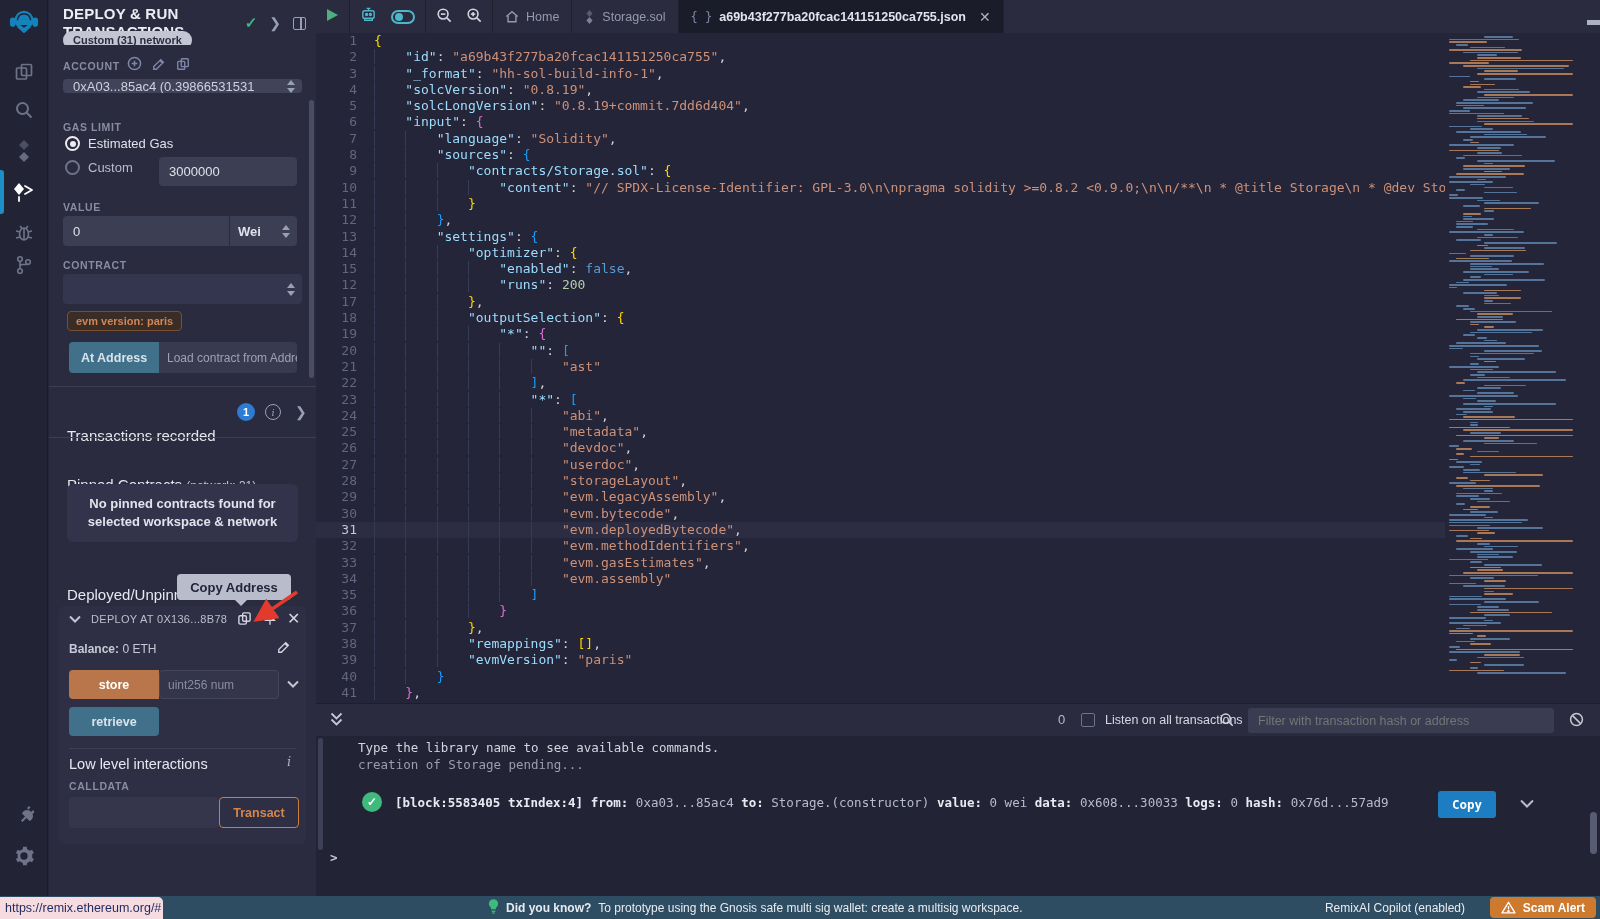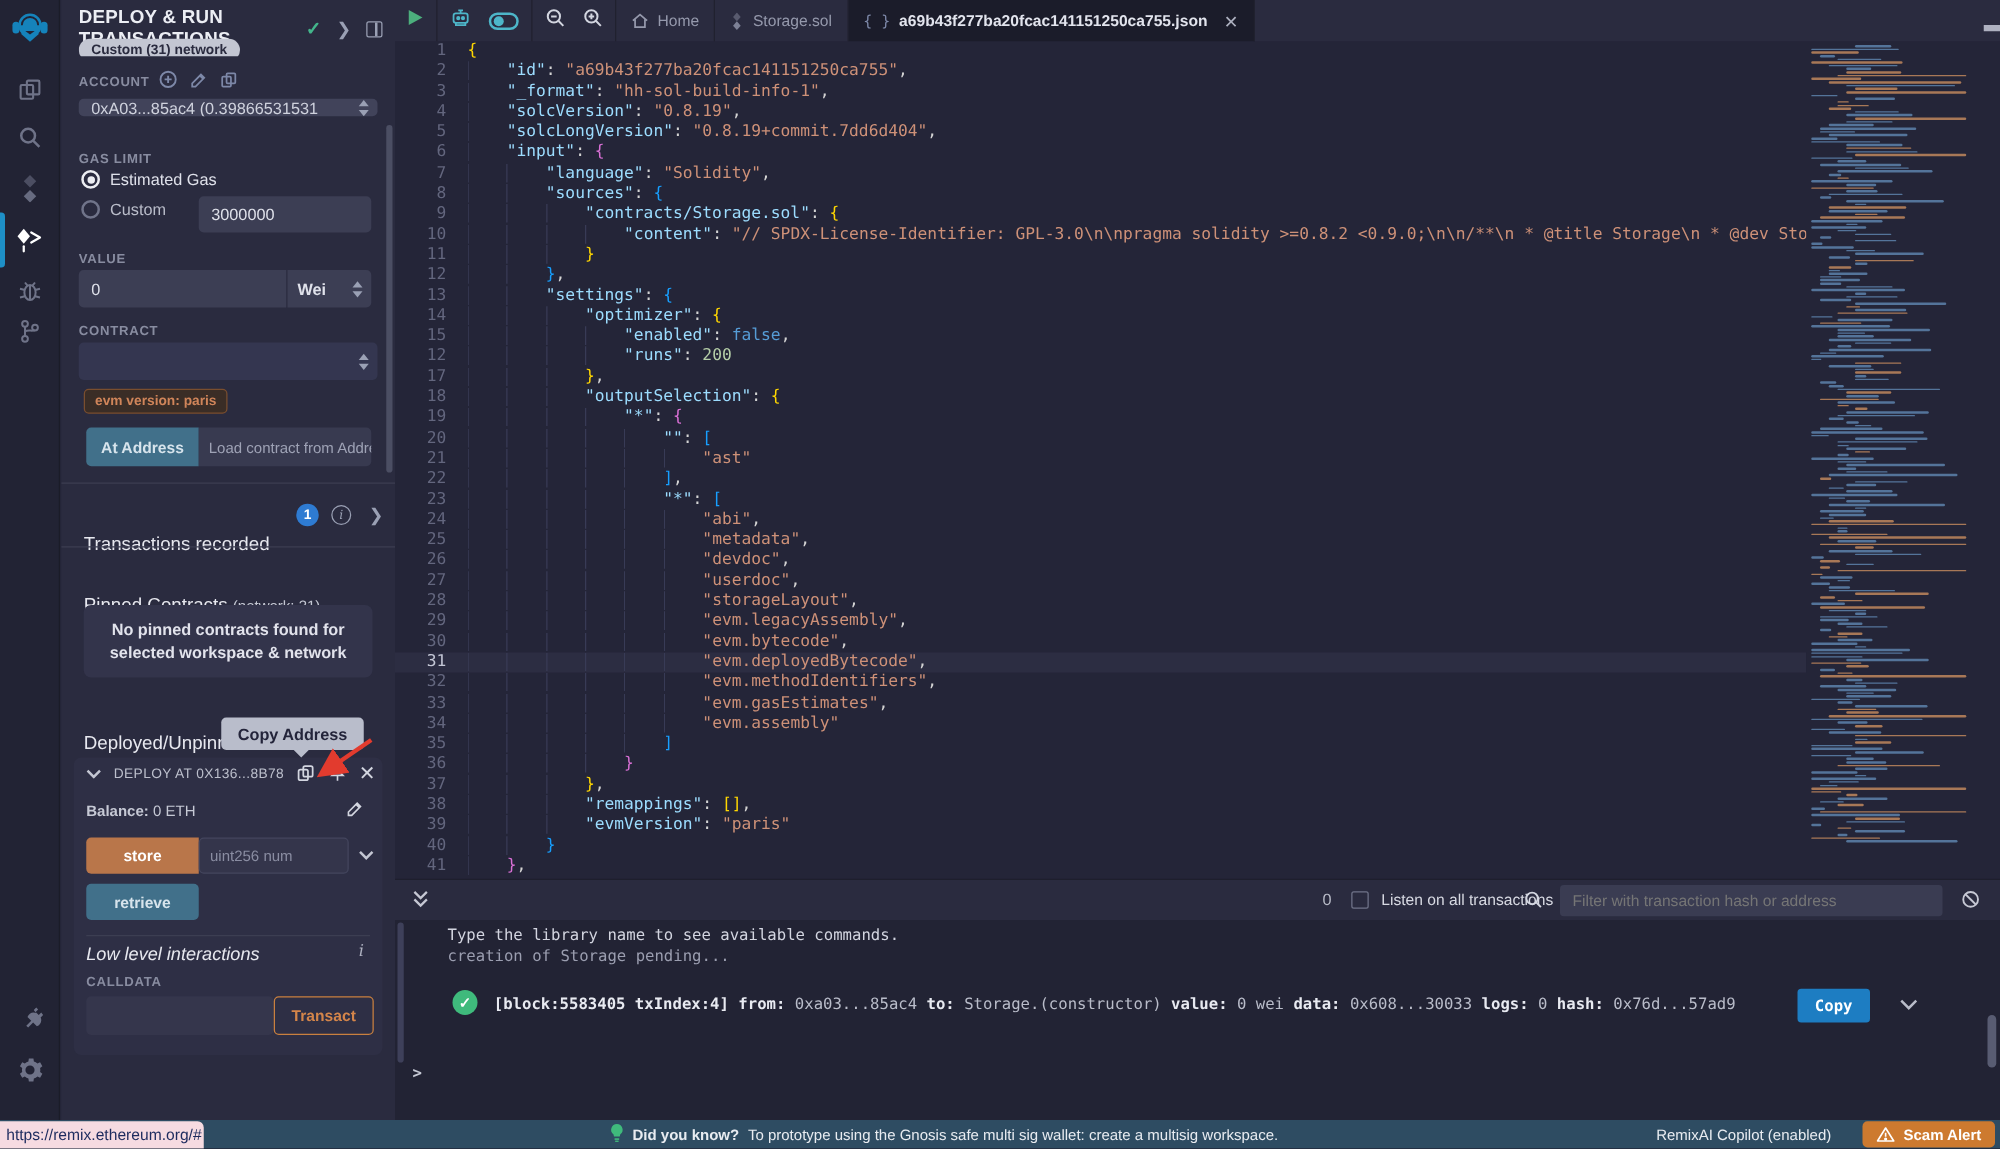--- a/index.html
+++ b/index.html
@@ -296,21 +296,21 @@
       <button class="orange-btn" style="position:absolute;left:10px;top:64px;width:90px;height:29px;border-radius:4px 0 0 4px;">store</button>
       <input class="ph-input" style="position: absolute; left: 100px; top: 64px; width: 120px; height: 29px;" placeholder="uint256 num">
       <span class="icon-btn" style="position:absolute;left:228px;top:74px;">
         <svg width="12" height="8" viewBox="0 0 12 8" fill="none" stroke="#c3c6d2" stroke-width="2">
             <path d="M1 1.5 l5 5 5-5"></path>
           </svg>
       </span>
       <button class="btn-teal" style="position:absolute;left:10px;top:101px;width:90px;height:29px;border-radius:4px;">retrieve</button>
 
       <div style="position:absolute;left:10px;right:10px;top:142px;height:1px;background:#3c3e52;"></div>
-      <div style="position:absolute;left:10px;top:150px;font-size:14.5px;color:#e7e8ef;font-style:italic;">Low level interactions</div>
+      <div style="position:absolute;left:10px;top:150px;font-size:14.5px;color:#e7e8ef;">Low level interactions</div>
       <span style="position:absolute;left:228px;top:148px;font-family:'DejaVu Serif',serif;font-style:italic;color:#aeb1c0;font-size:13px;">i</span>
       <div class="sec-label" style="left:10px;top:174px;position:absolute;">CALLDATA</div>
       <input class="tinput" style="position: absolute; left: 10px; top: 191px; width: 150px; height: 31px; background: rgb(53, 54, 76);">
       <button class="transact-btn" style="position:absolute;left:160px;top:191px;width:80px;height:31px;">Transact</button>
     </div>
     <div class="panel-scroll"></div>
   </div>
 
   <div class="main">
     <div class="tabbar">

